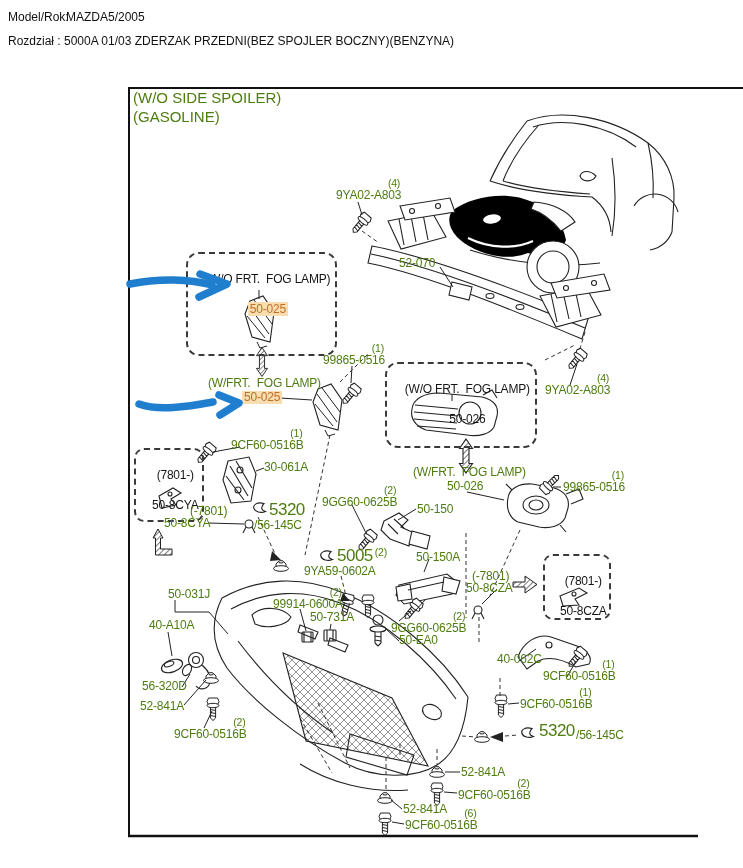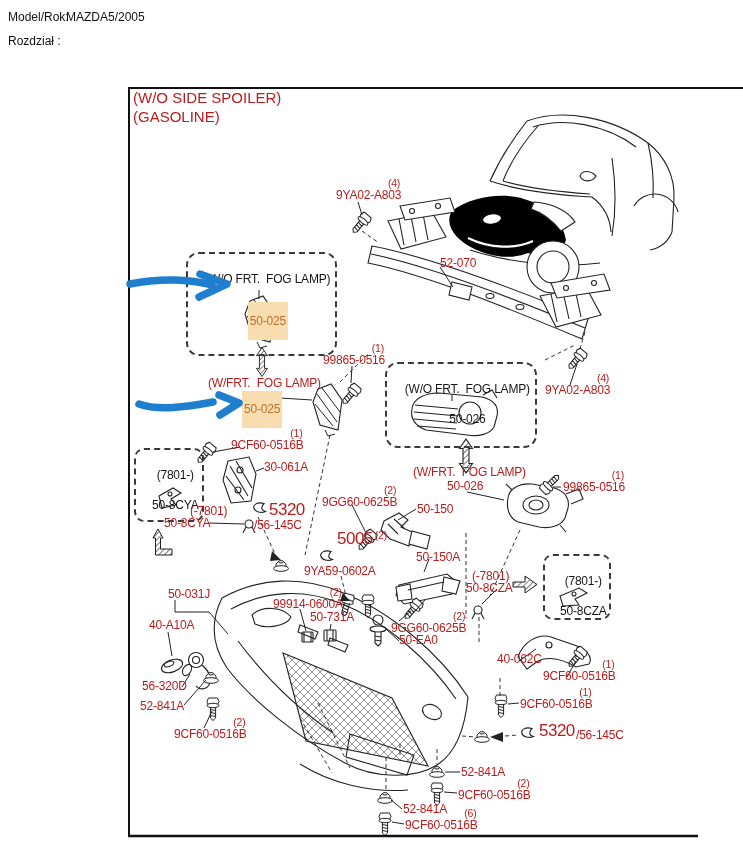--- a/index.html
+++ b/index.html
@@ -1,21 +1,21 @@
 <!DOCTYPE html>
 <html style="--highlight-bg: #f8ddb0; --highlight-text: #bf6f28; --arrow-blue: #1f7fce; --line-color: #222222;"><head>
 <meta charset="utf-8">
 <style>
   html,body{margin:0;padding:0;background:#fff;}
   #page{position:relative;width:743px;height:868px;background:#ffffff;overflow:hidden;
         font-family:"Liberation Sans",sans-serif;color:#151515;}
   .hdr-line{position:absolute;font-size:12px;color:#111;white-space:pre;}
-  .lbl{position:absolute;font-size:12px;line-height:1.08;color:#b91c1c;white-space:pre;letter-spacing:-0.2px;}
+  .lbl{position:absolute;font-size:12px;line-height:1.08;color:#4d7c0f;white-space:pre;letter-spacing:-0.2px;}
   .lbl .qty{display:block;text-align:right;font-size:10.5px;padding-right:1px;}
-  .hl{background:var(--highlight-bg,#f8ddb0);color:var(--highlight-text,#bf6f28);padding:12px 2px;}
+  .hl{background:var(--highlight-bg,#f8ddb0);color:var(--highlight-text,#bf6f28);padding:0 2px;}
   .big{font-size:17px;letter-spacing:-0.5px;}
   .qty-in{font-size:10.5px;vertical-align:top;margin-left:2px;}
   .note{font-size:15px;letter-spacing:0;}
   .vbox{position:absolute;border:2px dashed #3a3a3a;border-radius:13px;text-align:center;
         padding-top:4px;font-size:12px;color:#151515;white-space:pre;letter-spacing:-0.2px;}
   .vbox .part{display:inline-block;margin-top:2px;}
   svg.overlay{position:absolute;left:0;top:0;pointer-events:none;}
   .ln{stroke:#222;stroke-width:1;fill:none;}
   .dsh{stroke:#333;stroke-width:1;fill:none;stroke-dasharray:4 3;}
   .sk{stroke:#222;stroke-width:1.1;fill:#fff;}
@@ -23,20 +23,21 @@
   .blue{stroke:var(--arrow-blue,#1f7fce);stroke-width:7.5;fill:none;stroke-linecap:round;stroke-linejoin:round;}
 </style>
 </head>
 <body>
 
 <div id="page">
 
   <div class="hdr-line" style="left:8px;top:10px">Model/Rok:</div>
   <div class="hdr-line" style="left:66px;top:10px">MAZDA5/2005</div>
   <div class="hdr-line" style="left:8px;top:34px">Rozdział :</div>
+  <div class="hdr-line" style="left:64px;top:34px">5000A 01/03 ZDERZAK PRZEDNI(BEZ SPOJLER BOCZNY)(BENZYNA)</div>
 
   <svg class="overlay" width="743" height="868" viewBox="0 0 743 868">
     <defs>
       <pattern id="hatch" width="4" height="4" patternUnits="userSpaceOnUse" patternTransform="rotate(45)">
         <line x1="0" y1="0" x2="0" y2="4" stroke="#222" stroke-width="1.2"></line>
       </pattern>
       <pattern id="mesh" width="8" height="8" patternUnits="userSpaceOnUse">
         <path d="M0,8 L8,0 M0,0 L8,8" stroke="#666" stroke-width="0.7"></path>
       </pattern>
       <g id="sym-screw">
@@ -302,37 +303,37 @@
   </div>
   <div class="vbox" style="left:543px;top:554px;width:64px;height:58px;border-radius:10px">
     <span>(7801-)</span><br>
     <span class="part">50-8CZA</span>
   </div>
 
   <div class="lbl note" style="left:133px;top:90px">(W/O SIDE SPOILER)</div>
   <div class="lbl note" style="left:133px;top:109px">(GASOLINE)</div>
 
   <div class="lbl" style="left:336px;top:178px"><span class="qty">(4)</span><span>9YA02-A803</span></div>
-  <div class="lbl" style="left:440px;top:257px">52-070</div>
+  <div class="lbl" style="left:399px;top:257px">52-070</div>
   <div class="lbl" style="left:208px;top:377px">(W/FRT.  FOG LAMP)</div>
   <div class="lbl hl" style="left:242px;top:391px">50-025</div>
   <div class="lbl" style="left:323px;top:343px"><span class="qty">(1)</span><span>99865-0516</span></div>
   <div class="lbl" style="left:413px;top:466px">(W/FRT.  FOG LAMP)</div>
   <div class="lbl" style="left:447px;top:480px">50-026</div>
   <div class="lbl" style="left:545px;top:373px"><span class="qty">(4)</span><span>9YA02-A803</span></div>
   <div class="lbl" style="left:563px;top:470px"><span class="qty">(1)</span><span>99865-0516</span></div>
   <div class="lbl" style="left:231px;top:428px"><span class="qty">(1)</span><span>9CF60-0516B</span></div>
   <div class="lbl" style="left:264px;top:461px">30-061A</div>
   <div class="lbl" style="left:190px;top:505px">(-7801)</div>
   <div class="lbl" style="left:164px;top:517px">50-8CYA</div>
   <div class="lbl big" style="left:269px;top:501px">5320</div>
   <div class="lbl" style="left:254px;top:519px">/56-145C</div>
   <div class="lbl" style="left:322px;top:485px"><span class="qty">(2)</span><span>9GG60-0625B</span></div>
   <div class="lbl" style="left:417px;top:503px">50-150</div>
-  <div class="lbl" style="left:337px;top:530px"><span class="big">5005</span><span class="qty-in">(2)</span></div>
+  <div class="lbl" style="left:337px;top:547px"><span class="big">5005</span><span class="qty-in">(2)</span></div>
   <div class="lbl" style="left:304px;top:565px">9YA59-0602A</div>
   <div class="lbl" style="left:416px;top:551px">50-150A</div>
   <div class="lbl" style="left:472px;top:570px">(-7801)</div>
   <div class="lbl" style="left:466px;top:582px">50-8CZA</div>
   <div class="lbl" style="left:273px;top:587px"><span class="qty">(2)</span><span>99914-0600A</span></div>
   <div class="lbl" style="left:310px;top:611px">50-731A</div>
   <div class="lbl" style="left:391px;top:611px"><span class="qty">(2)</span><span>9GG60-0625B</span></div>
   <div class="lbl" style="left:399px;top:634px">50-EA0</div>
   <div class="lbl" style="left:168px;top:588px">50-031J</div>
   <div class="lbl" style="left:149px;top:619px">40-A10A</div>

